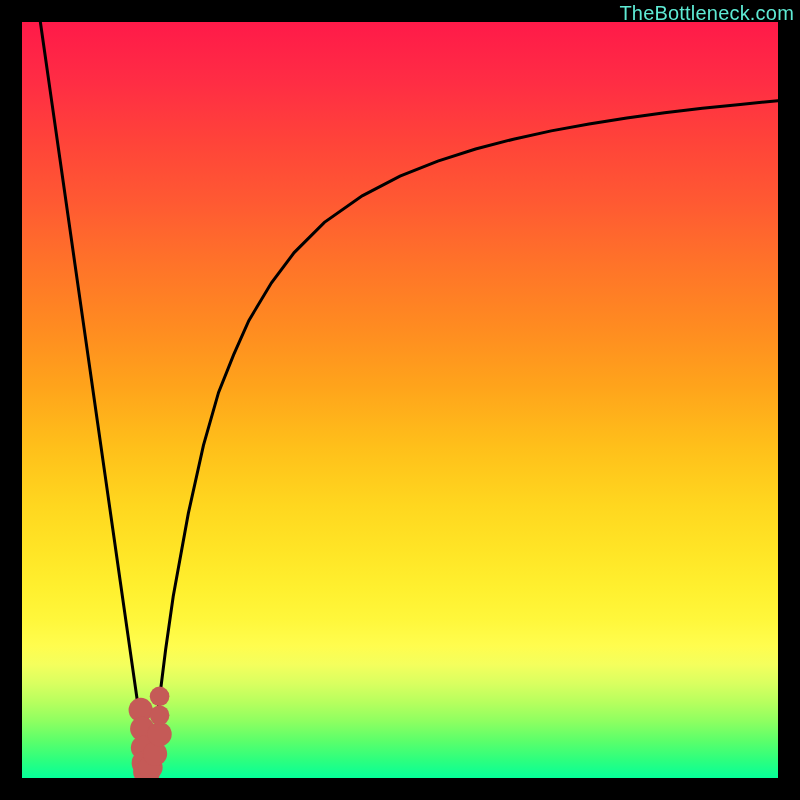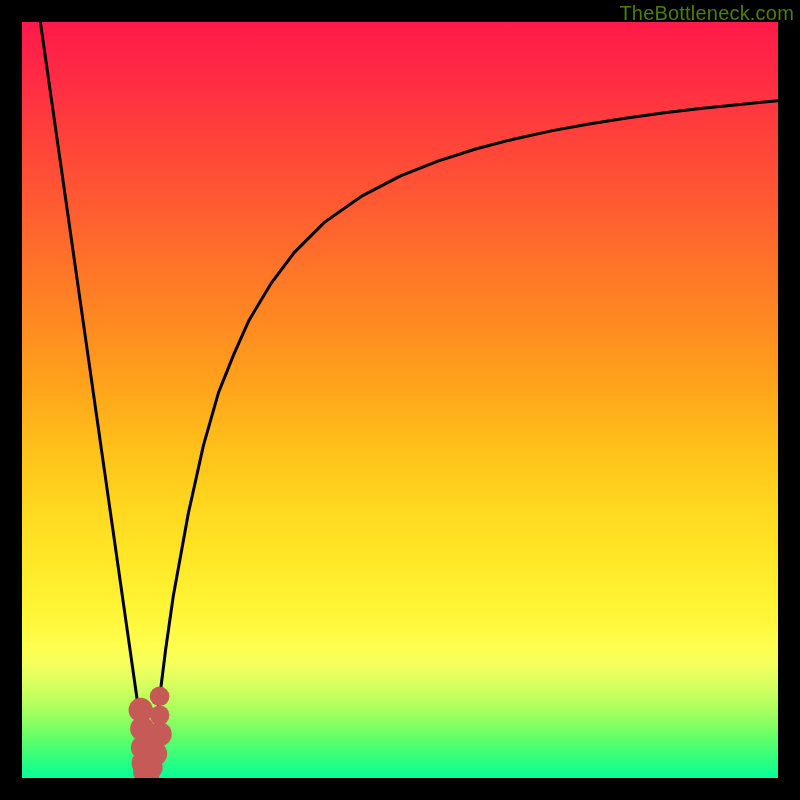--- a/index.html
+++ b/index.html
@@ -54,21 +54,21 @@
   svg.curves {
     position: absolute;
     inset: 0;
     width: 100%;
     height: 100%;
   }
   .watermark {
     position: absolute;
     top: 2px;
     right: 6px;
-    color: #4d7c0f;
+    color: #5eead4;
     font-size: 20px;
     font-weight: 400;
     letter-spacing: 0.2px;
     user-select: none;
     text-align: right;
   }
 </style>
 </head>
 <body>
 

